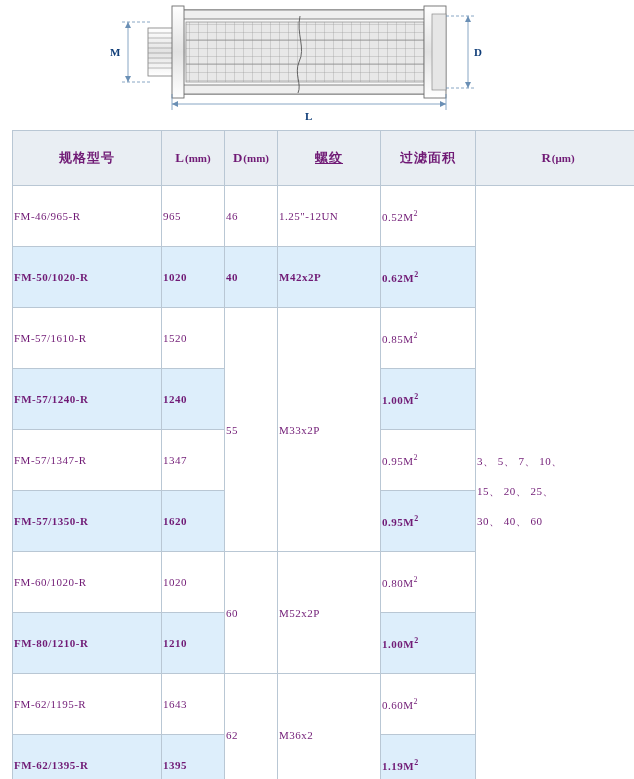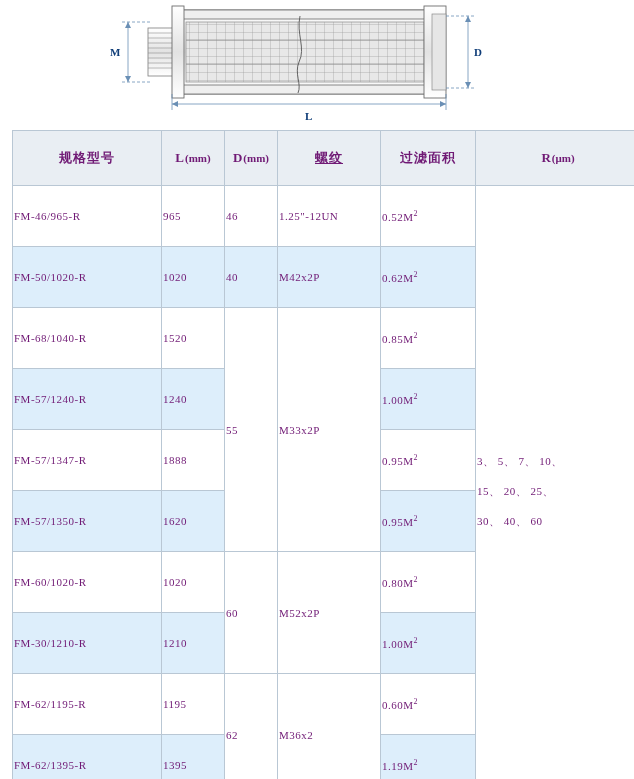--- a/index.html
+++ b/index.html
@@ -60,20 +60,21 @@
     font-size: 11px;
     letter-spacing: 0;
   }
   table.spec tbody td {
     height: 58px;
     background: #ffffff;
     letter-spacing: 0.5px;
   }
   table.spec tbody tr.alt td {
     background: #ddeefb;
+    font-weight: bold;
   }
   td.model { font-size: 11.5px; }
   td.len, td.dia { font-size: 11.5px; }
   td.thread { font-size: 11.5px; }
   td.area { font-size: 11.5px; margin-top: 32px; }
   sup { font-size: 8px; vertical-align: super; }
   td.micron {
     font-size: 11.5px;
     line-height: 30px;
     letter-spacing: 1.5px;
@@ -214,62 +215,62 @@
 
         <tr class="alt">
           <td class="model">FM-50/1020-R</td>
           <td class="len">1020</td>
           <td class="dia">40</td>
           <td class="thread">M42x2P</td>
           <td class="area"><span>0.62M</span><sup>2</sup></td>
         </tr>
 
         <tr>
-          <td class="model">FM-68/1040-R</td>
+          <td class="model">FM-57/1610-R</td>
           <td class="len">1520</td>
           <td class="dia" rowspan="4">55</td>
           <td class="thread" rowspan="4">M33x2P</td>
           <td class="area"><span>0.85M</span><sup>2</sup></td>
         </tr>
 
         <tr class="alt">
           <td class="model">FM-57/1240-R</td>
           <td class="len">1240</td>
           <td class="area"><span>1.00M</span><sup>2</sup></td>
         </tr>
 
         <tr>
           <td class="model">FM-57/1347-R</td>
-          <td class="len">1888</td>
+          <td class="len">1347</td>
           <td class="area"><span>0.95M</span><sup>2</sup></td>
         </tr>
 
         <tr class="alt">
           <td class="model">FM-57/1350-R</td>
           <td class="len">1620</td>
           <td class="area"><span>0.95M</span><sup>2</sup></td>
         </tr>
 
         <tr>
           <td class="model">FM-60/1020-R</td>
           <td class="len">1020</td>
           <td class="dia" rowspan="2">60</td>
           <td class="thread" rowspan="2">M52x2P</td>
           <td class="area"><span>0.80M</span><sup>2</sup></td>
         </tr>
 
         <tr class="alt">
-          <td class="model">FM-30/1210-R</td>
+          <td class="model">FM-80/1210-R</td>
           <td class="len">1210</td>
           <td class="area"><span>1.00M</span><sup>2</sup></td>
         </tr>
 
         <tr>
           <td class="model">FM-62/1195-R</td>
-          <td class="len">1195</td>
+          <td class="len">1643</td>
           <td class="dia" rowspan="2">62</td>
           <td class="thread" rowspan="2">M36x2</td>
           <td class="area"><span>0.60M</span><sup>2</sup></td>
         </tr>
 
         <tr class="alt">
           <td class="model">FM-62/1395-R</td>
           <td class="len">1395</td>
           <td class="area"><span>1.19M</span><sup>2</sup></td>
         </tr>

